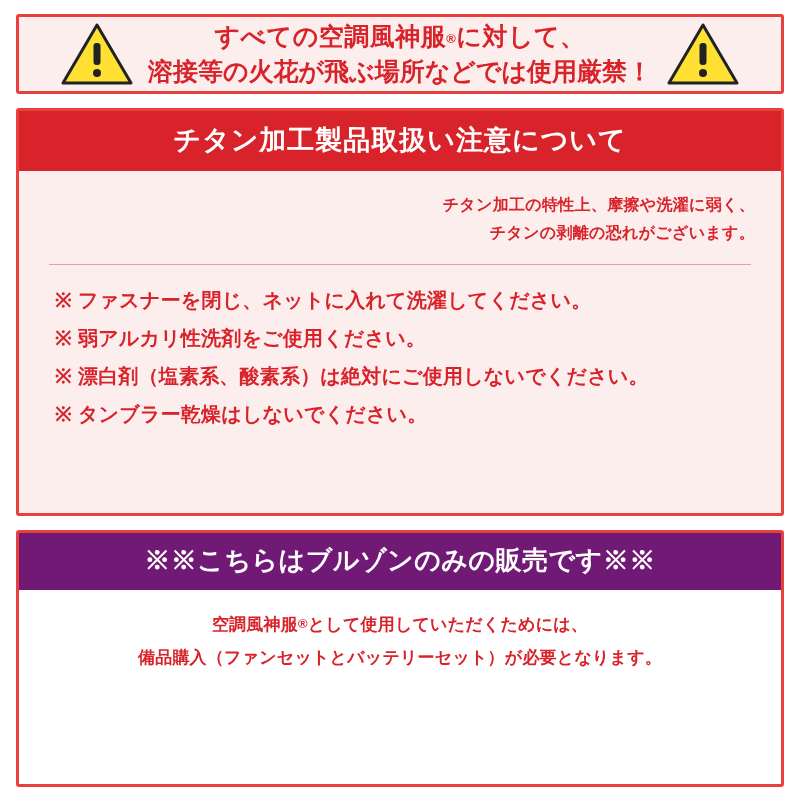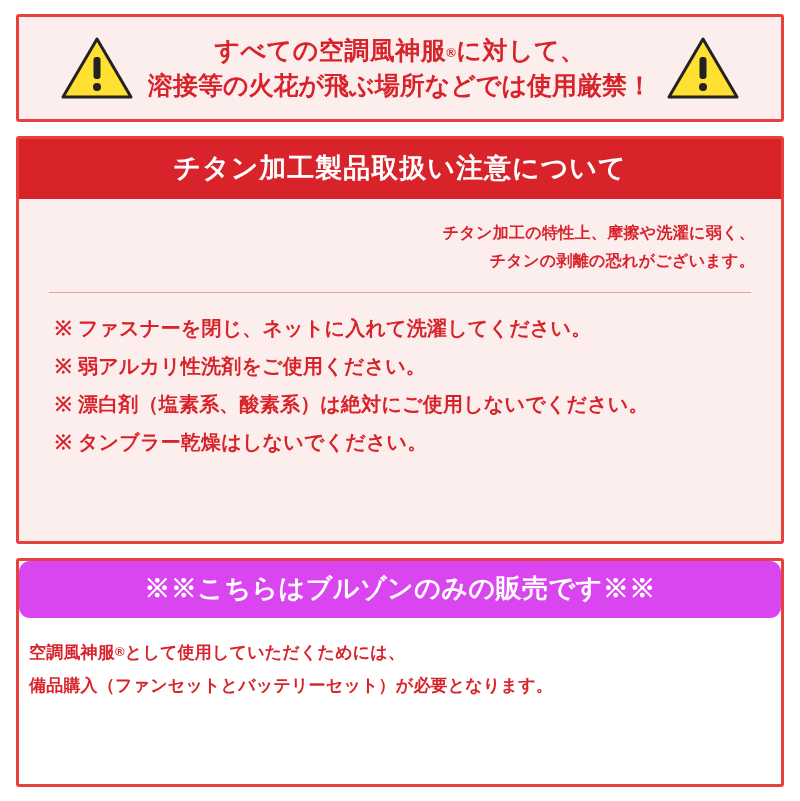--- a/index.html
+++ b/index.html
@@ -23,21 +23,21 @@
     display: flex;
     flex-direction: column;
     gap: 14px;
   }
 
   
   .warn-banner {
     border: 3px solid #e8403c;
     background: #fdeeee;
     border-radius: 3px;
-    height: 108px;
+    height: 80px;
     box-sizing: border-box;
     display: flex;
     align-items: center;
     justify-content: center;
     padding: 0 10px;
     gap: 14px;
   }
   .warn-tri {
     width: 74px;
     height: 66px;
@@ -116,30 +116,30 @@
     border: 3px solid #e8403c;
     background: #ffffff;
     border-radius: 3px;
     flex: 1 1 auto;
     box-sizing: border-box;
     overflow: hidden;
     display: flex;
     flex-direction: column;
   }
   .note-head {
-    background: #d946ef;
+    background: #701a75;
     color: #ffffff;
     text-align: center;
     font-size: 26px;
     font-weight: bold;
     letter-spacing: 0.5px;
     padding: 10px 0 12px;
-    border-radius: 11px;
   }
   .note-body {
+    text-align: center;
     padding: 18px 10px 0;
     color: #d8232a;
     font-size: 17px;
     font-weight: bold;
     line-height: 1.95;
     letter-spacing: 0.2px;
   }
   .note-body div { white-space: nowrap; }
 </style>
 </head>

